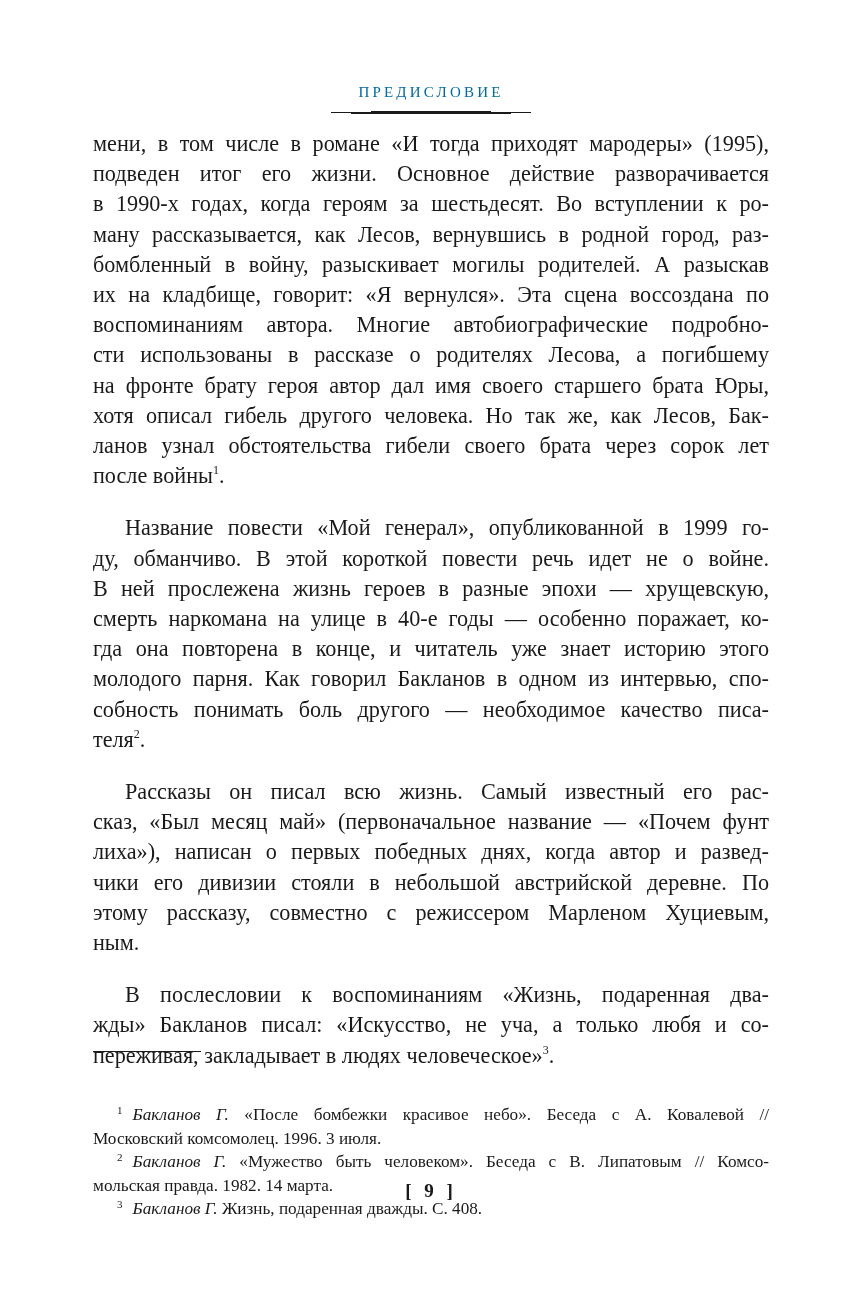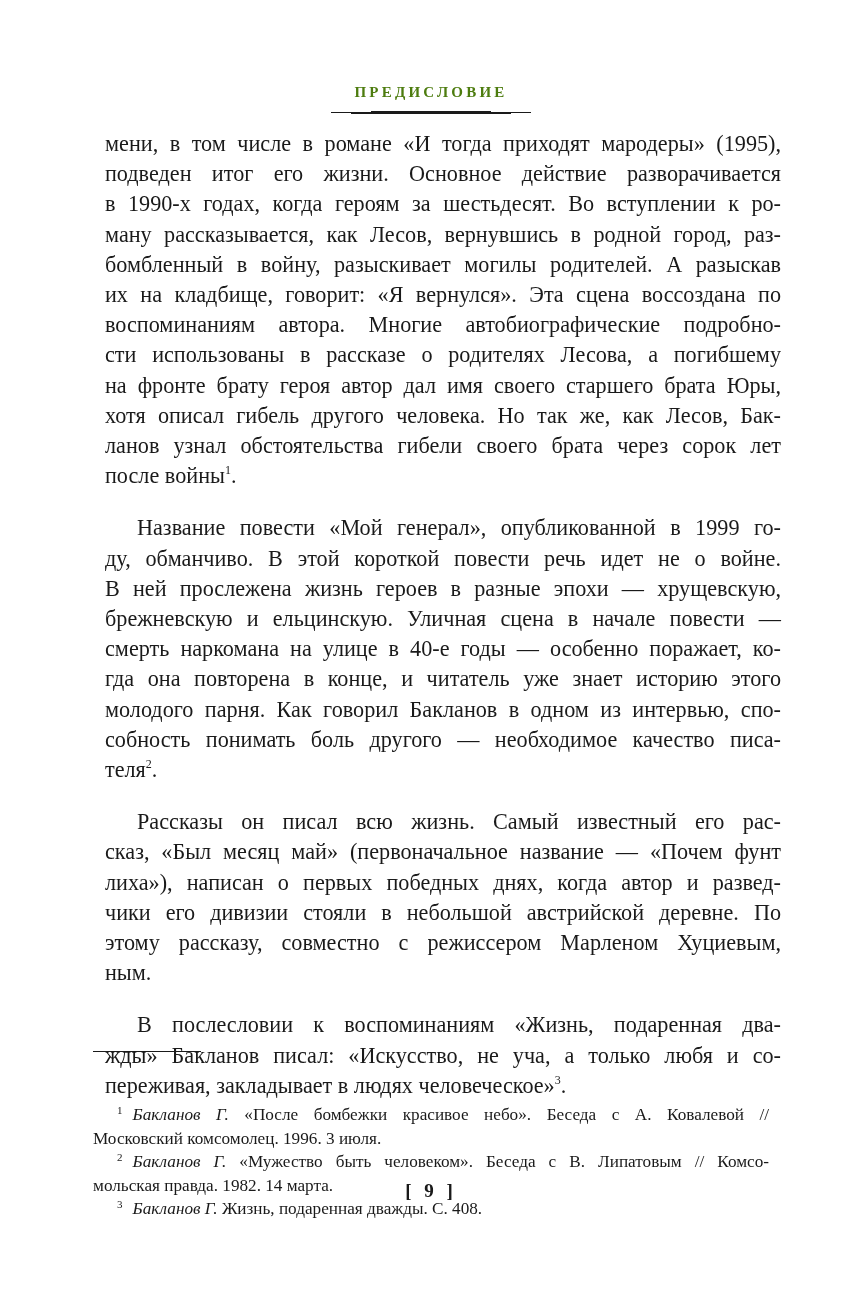--- a/index.html
+++ b/index.html
@@ -21,24 +21,24 @@
     top: 0;
     width: 676px;
   }
   .running-head {
     position: absolute;
     top: 84px;
     left: 0;
     width: 676px;
     text-align: center;
     font-family: "Liberation Serif", serif;
-    font-weight: bold;
+    font-weight: normal;
     font-size: 15px;
     letter-spacing: 3.2px;
-    color: #4d7c0f;
+    color: #0369a1;
   }
   .head-rule {
     position: absolute;
     top: 112px;
     left: 238px;
     width: 200px;
     height: 1px;
     background: #1a1a1a;
   }
   .head-rule-thick {
@@ -53,21 +53,21 @@
     position: absolute;
     top: 112px;
     left: 258px;
     width: 160px;
     height: 2px;
     background: #1a1a1a;
   }
   .body-text {
     position: absolute;
     top: 129px;
-    left: 12px;
+    left: 0;
     width: 676px;
     font-size: 22.2px;
     line-height: 30.2px;
     text-align: justify;
     text-align-last: auto;
     hyphens: manual;
   }
   .line {
     display: block;
     text-align: justify;
@@ -159,21 +159,20 @@
       <span class="line">на фронте брату героя автор дал имя своего старшего брата Юры,</span>
       <span class="line">хотя описал гибель другого человека. Но так же, как Лесов, Бак-</span>
       <span class="line">ланов узнал обстоятельства гибели своего брата через сорок лет</span>
       <span class="line last"><span>после войны</span><sup>1</sup><span>.</span></span>
     </div>
 
     <div class="para">
       <span class="line indent">Название повести «Мой генерал», опубликованной в 1999 го-</span>
       <span class="line">ду, обманчиво. В этой короткой повести речь идет не о войне.</span>
       <span class="line">В ней прослежена жизнь героев в разные эпохи — хрущевскую,</span>
-      <span class="line">брежневскую и ельцинскую. Уличная сцена в начале повести —</span>
       <span class="line">смерть наркомана на улице в 40-е годы — особенно поражает, ко-</span>
       <span class="line">гда она повторена в конце, и читатель уже знает историю этого</span>
       <span class="line">молодого парня. Как говорил Бакланов в одном из интервью, спо-</span>
       <span class="line">собность понимать боль другого — необходимое качество писа-</span>
       <span class="line last"><span>теля</span><sup>2</sup><span>.</span></span>
     </div>
 
     <div class="para">
       <span class="line indent">Рассказы он писал всю жизнь. Самый известный его рас-</span>
       <span class="line">сказ, «Был месяц май» (первоначальное название — «Почем фунт</span>

